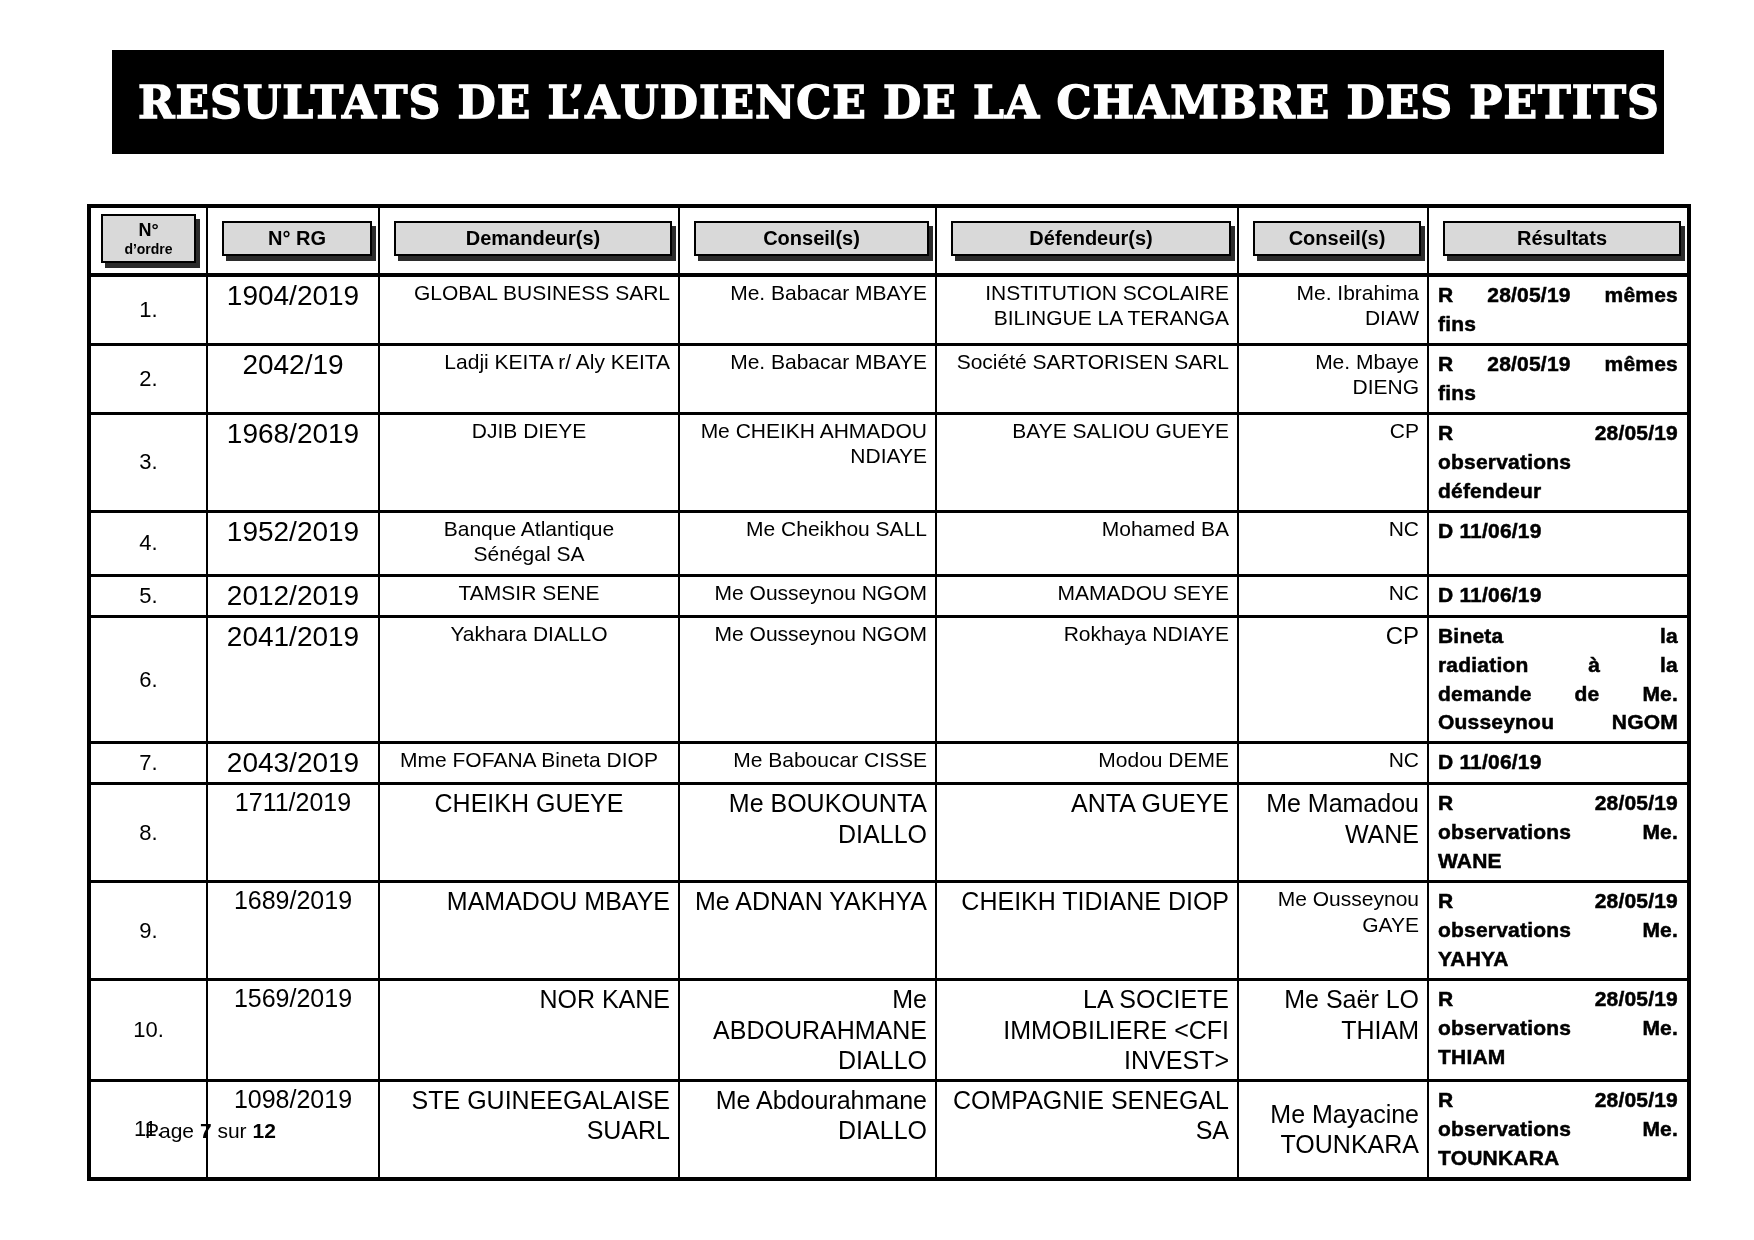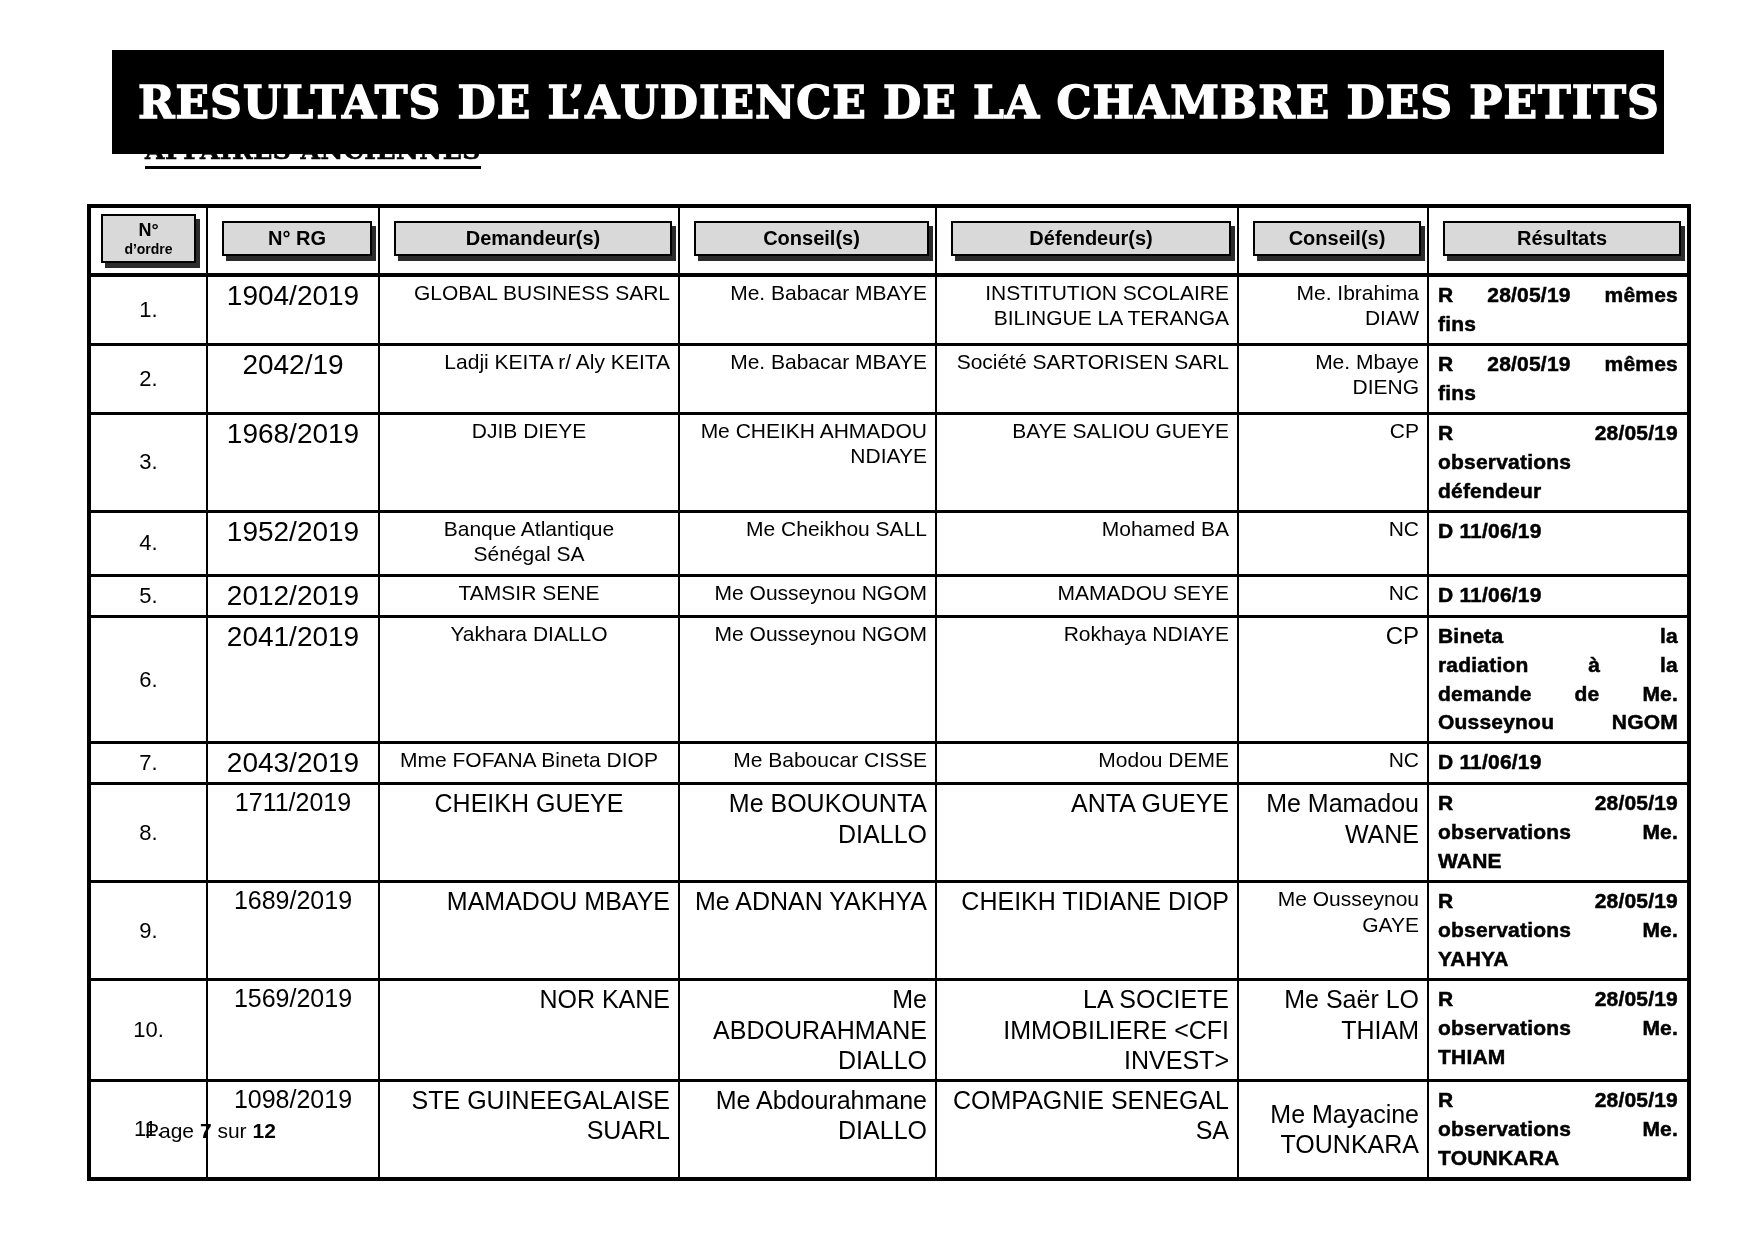--- a/index.html
+++ b/index.html
@@ -56,21 +56,20 @@
 </style>
 </head>
 <body>
 
 <div id="page">
 
   <div class="banner">
     <div class="banner-title">RESULTATS DE L’AUDIENCE DE LA CHAMBRE DES PETITS LITIGES</div>
   </div>
 
-  <div class="section-heading">AFFAIRES ANCIENNES</div>
 
   <table class="results">
     <colgroup>
       <col style="width:118px">
         <col style="width:172px">
         <col style="width:300px">
       <col style="width:257px">
         <col style="width:302px">
         <col style="width:190px">
         <col style="width:261px">

